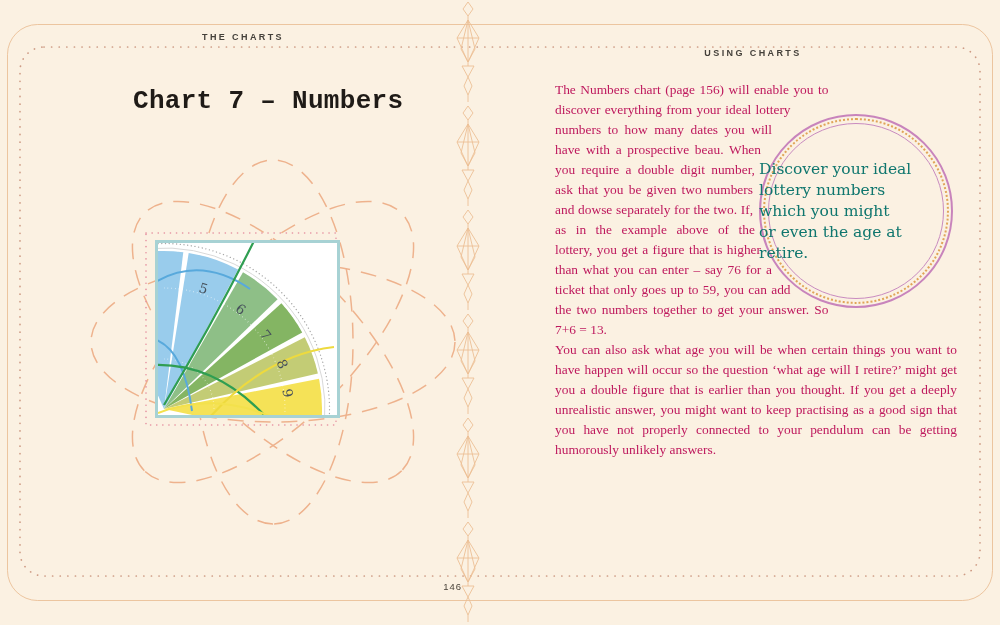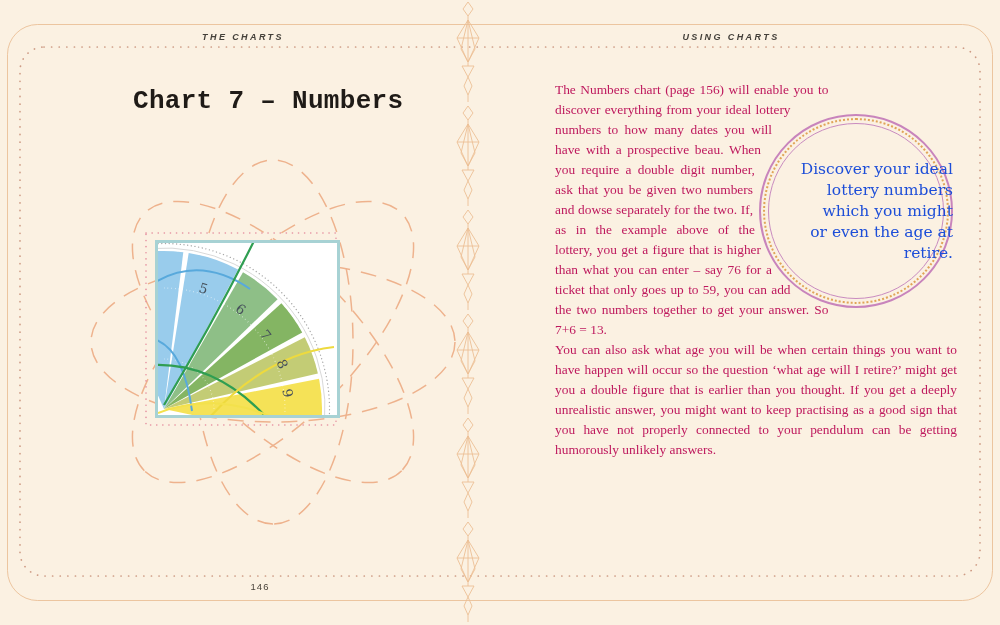--- a/index.html
+++ b/index.html
@@ -9,24 +9,24 @@
     font-family:"Liberation Serif", serif;
   }
   .frame-svg, .art-svg, .chain-svg { position:absolute; }
   .frame-svg { left:0; top:0; }
   .chain-svg { left:450px; top:0; }
   .art-svg { left:78px; top:146px; }
 
   .running-head {
     position:absolute; top:32px; text-align:center;
     font-family:"Liberation Sans", sans-serif;
-    font-size:9px; letter-spacing:2.4px; color:#44403a; font-weight:bold;font-style:italic;
+    font-size:9px; letter-spacing:2.4px; color:#44403a; font-weight:bold;
   }
   .running-head.left  { left:20px;  width:446px; }
-  .running-head.right { left:508px; width:446px; }
+  .running-head.right { left:530px; width:446px;margin-top:16px; }
 
   .page-title {
     position:absolute; left:133px; top:86px;
     font-family:Liberation Mono, monospace; font-weight:bold;
     font-size:26px; color:#1f1b17; letter-spacing:0.3px;
   }
 
   .body-text {
     position:absolute; left:555px; top:80px; width:402px;
     font-size:13.4px; line-height:20px; color:#be185d;
@@ -37,31 +37,31 @@
     float:right; width:206px; height:224px;
     shape-outside:circle(104px at 106px 120px);
   }
 
   .callout { position:absolute; left:759px; top:114px; width:194px; height:194px; }
   .callout .ring-outer { position:absolute; inset:0; border:2px solid #c884bc; border-radius:50%; }
   .callout .ring-dots  { position:absolute; inset:4px; border:2px dotted #e0a558; border-radius:50%; }
   .callout .ring-inner { position:absolute; inset:9px; border:1.5px solid #c98bc0; border-radius:50%; }
   .callout .callout-text {
     position:absolute; inset:0; display:flex; flex-direction:column;
-    align-items:flex-end; justify-content:center;
+    align-items:flex-start; justify-content:center;
     font-family:"DejaVu Serif", serif; font-size:15.5px; line-height:21px;
-    color:#1d4ed8; text-align:center;
+    color:#0f766e; text-align:center;
   }
 
   .page-number {
     position:absolute; top:581px; text-align:center;
     font-family:"Liberation Sans", sans-serif;
     font-size:9.5px; letter-spacing:1px; color:#4a443b;
   }
-  .page-number.left  { left:37px;  width:446px; }
+  .page-number.left  { left:16px;  width:446px;text-align:right; }
   .page-number.right { left:530px; width:446px; }
 </style>
 </head>
 <body>
 
 <div class="spread">
 
   <svg class="frame-svg" width="1000" height="625" viewBox="0 0 1000 625">
     <rect x="7.5" y="24.5" width="985" height="576" rx="30" fill="none" stroke="#e7b588" stroke-width="1" opacity="0.75"></rect>
     <rect x="20" y="47" width="960" height="529" rx="24" fill="none" stroke="#c9917a" stroke-width="1.7" stroke-dasharray="0.1 7.5" stroke-linecap="round" opacity="0.9"></rect>

